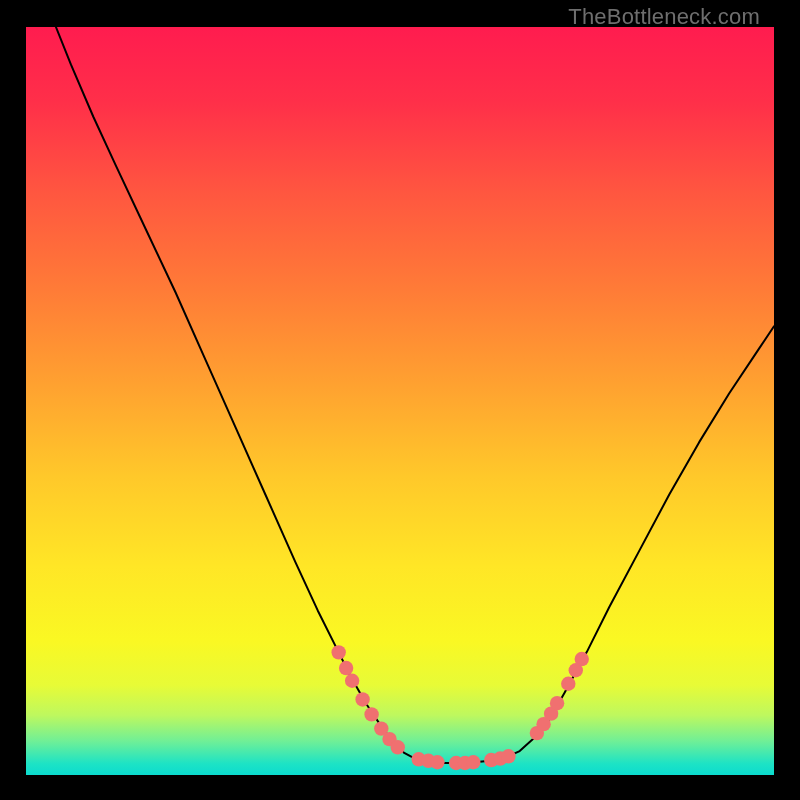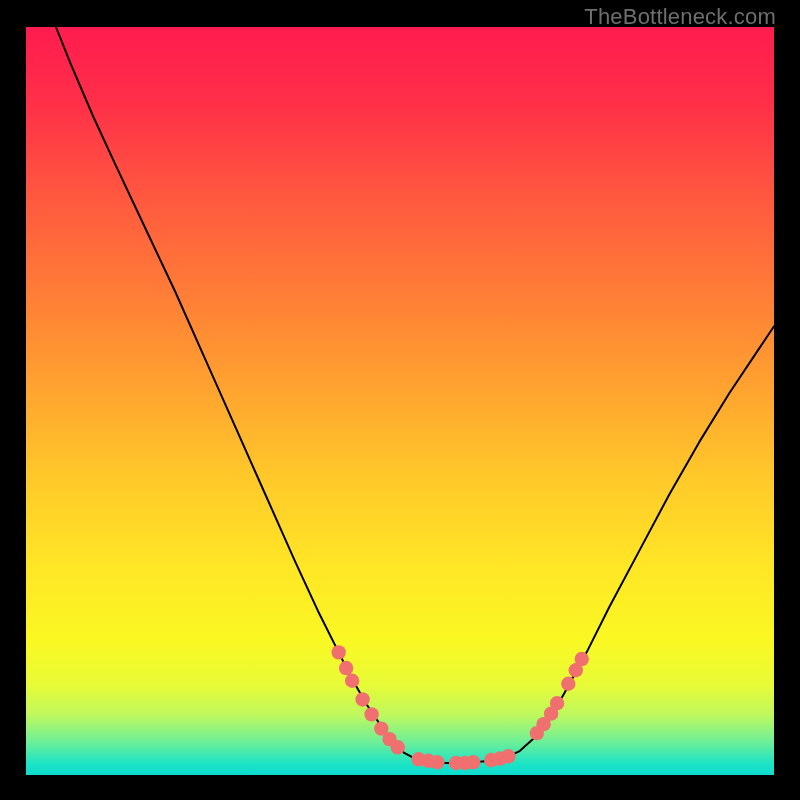--- a/index.html
+++ b/index.html
@@ -15,21 +15,21 @@
     position: absolute;
     left: 26px;
     top: 27px;
     width: 748px;
     height: 748px;
     box-sizing: border-box;
   }
   .watermark {
     position: absolute;
     top: 4px;
-    right: 24px;
+    right: 40px;
     color: #6e6e6e;
     font-size: 22px;
     font-weight: 400;
     letter-spacing: 0.2px;
   }
   svg {
     display: block;
   }
 </style>
 </head>

